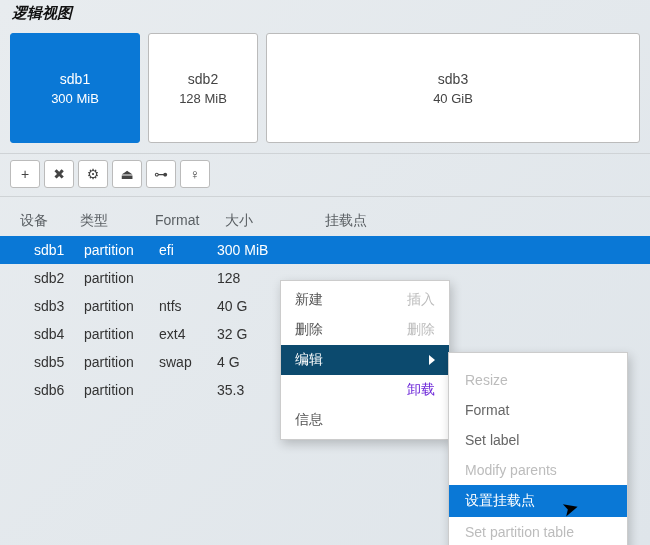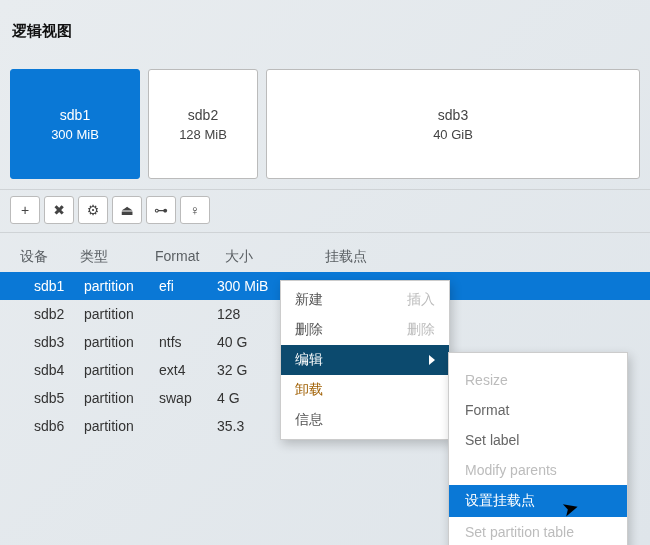--- a/index.html
+++ b/index.html
@@ -4,24 +4,25 @@
 <style>
   * { box-sizing: border-box; margin: 0; padding: 0; font-family: "Segoe UI", Arial, sans-serif; }
   body {
     width: 650px;
     height: 545px;
     background: linear-gradient(135deg, #e8ecef 0%, #dfe5ea 100%);
     overflow: hidden;
     font-size: 14px;
   }
   .header {
-    padding: 22px 12px;
+    padding: 4px 12px;
     font-weight: bold;
     font-size: 15px;
     color: #111;
+    font-style: italic;
   }
   .partition-bar {
     display: flex;
     gap: 8px;
     padding: 6px 10px 10px 10px;
   }
   .part-block {
     border: 1px solid #bbb;
     border-radius: 3px;
     background: #fff;
@@ -104,21 +105,21 @@
     box-shadow: 2px 4px 10px rgba(0,0,0,0.2);
     padding: 4px 0;
   }
   .ctx1 .mi {
     display: flex;
     padding: 6px 14px;
     color: #555;
     font-size: 14px;
     justify-content: space-between;
   }
-  .ctx1 .mi.disabled { color: #a16207; }
+  .ctx1 .mi.disabled { color: #6d28d9; justify-content: flex-end; }
   .ctx1 .mi.row2 { display: flex; align-items: center; }
   .ctx1 .mi .left { }
   .ctx1 .mi .right { color: #bcbcbc; }
   .ctx1 .mi.active {
     background: #0c4a6e;
     color: #fff;
   }
   .arrow-r {
     border-style: solid;
     border-width: 5px 0 5px 6px;

